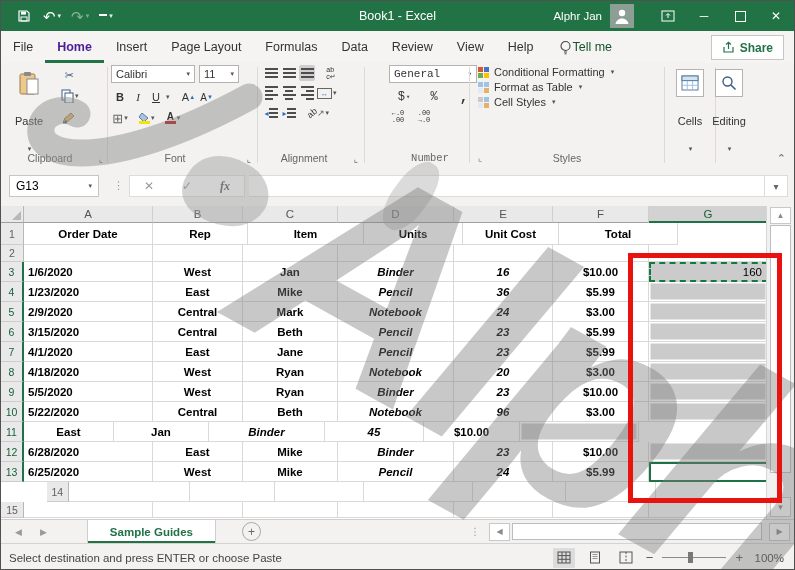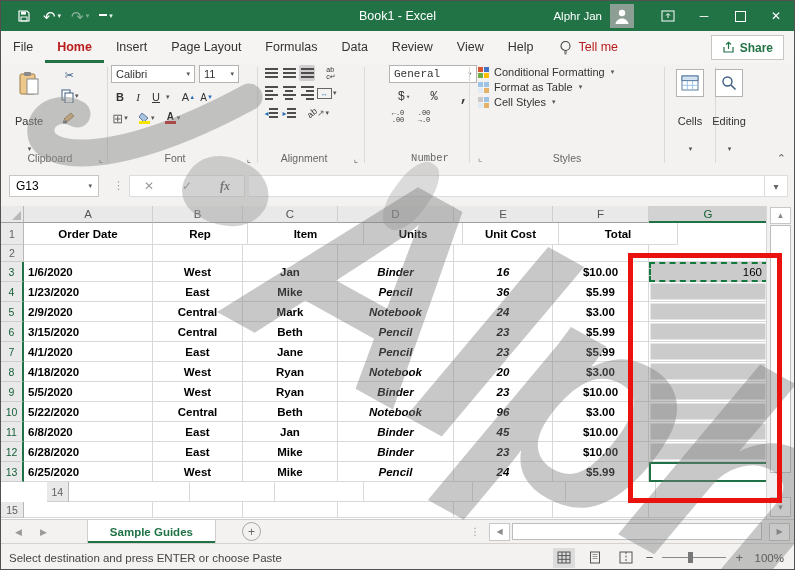--- a/index.html
+++ b/index.html
@@ -15,22 +15,22 @@
   .mini-caret{font-size:7px;opacity:.9;}
   #tb-title{position:absolute;left:0;right:0;text-align:center;font-size:12.5px;pointer-events:none;}
   #tb-right{position:absolute;right:0;top:0;height:30px;display:flex;align-items:center;}
   #user-name{font-size:11.5px;margin-right:8px;}
   #avatar{width:24px;height:24px;background:#8d9f95;display:flex;align-items:center;justify-content:center;margin-right:16px;}
   .winbtn{width:36px;height:30px;display:flex;align-items:center;justify-content:center;font-size:12px;cursor:default;}
   .maxbox{width:9px;height:9px;border:1px solid #fff;}
   
   #menurow{position:absolute;left:0;top:30px;width:100%;height:32px;background:#f5f4f2;display:flex;align-items:center;font-size:12.5px;color:#333;}
   .menu-item{padding:0 12px;height:100%;display:flex;align-items:center;cursor:default;}
-  .menu-item.active{color:#b91c1c;font-weight:700;box-shadow:inset 0 -3px 0 #217346;}
-  #tellme{display:flex;align-items:center;gap:6px;margin-left:14px;color:#b91c1c;}
+  .menu-item.active{color:#4c1d95;font-weight:700;box-shadow:inset 0 -3px 0 #217346;}
+  #tellme{display:flex;align-items:center;margin-left:14px;color:#14532d;}
   #share-btn{position:absolute;right:10px;top:4px;height:23px;padding:0 10px;background:#fff;border:1px solid #c8c6c4;
              display:flex;align-items:center;gap:5px;color:#217346;font-size:12px;font-weight:700;}
   
   #ribbon{position:absolute;left:0;top:62px;width:100%;height:104px;background:#f3f2f1;border-bottom:1px solid #d8d5d2;font-size:11px;color:#333;}
   .rgroup{position:absolute;top:0;height:104px;}
   .rg-label{position:absolute;bottom:3px;left:0;right:14px;text-align:center;color:#666;font-size:10.5px;}
   .launcher{position:absolute;bottom:3px;right:4px;color:#666;font-size:9px;}
   .vsep{position:absolute;top:4px;bottom:4px;width:1px;background:#dcd9d6;}
   .bigbtn{display:flex;flex-direction:column;align-items:center;gap:18px;padding-top:6px;color:#333;}
   .combo{background:#fff;border:1px solid #b5b2af;display:flex;align-items:center;justify-content:space-between;
@@ -591,21 +591,20 @@
         <div class="cell ca" style="width: 129px;">5/22/2020</div>
         <div class="cell cb" style="width: 90px;">Central</div>
         <div class="cell cc" style="width: 95px;">Beth</div>
         <div class="cell cd" style="width: 116px;">Notebook</div>
         <div class="cell ce" style="width: 99px;">96</div>
         <div class="cell cf" style="width: 96px;">$3.00</div>
         <div class="cell cg sel" style="width: 119px;"></div>
       </div>
       <div class="hrow" style="height: 20px;">
         <div class="rh selrh">11</div>
-        <div class="cell ca" style="width: 129px;">6/8/2020</div>
         <div class="cell cb" style="width: 90px;">East</div>
         <div class="cell cc" style="width: 95px;">Jan</div>
         <div class="cell cd" style="width: 116px;">Binder</div>
         <div class="cell ce" style="width: 99px;">45</div>
         <div class="cell cf" style="width: 96px;">$10.00</div>
         <div class="cell cg sel" style="width: 119px;"></div>
       </div>
       <div class="hrow" style="height: 20px;">
         <div class="rh selrh">12</div>
         <div class="cell ca" style="width: 129px;">6/28/2020</div>

